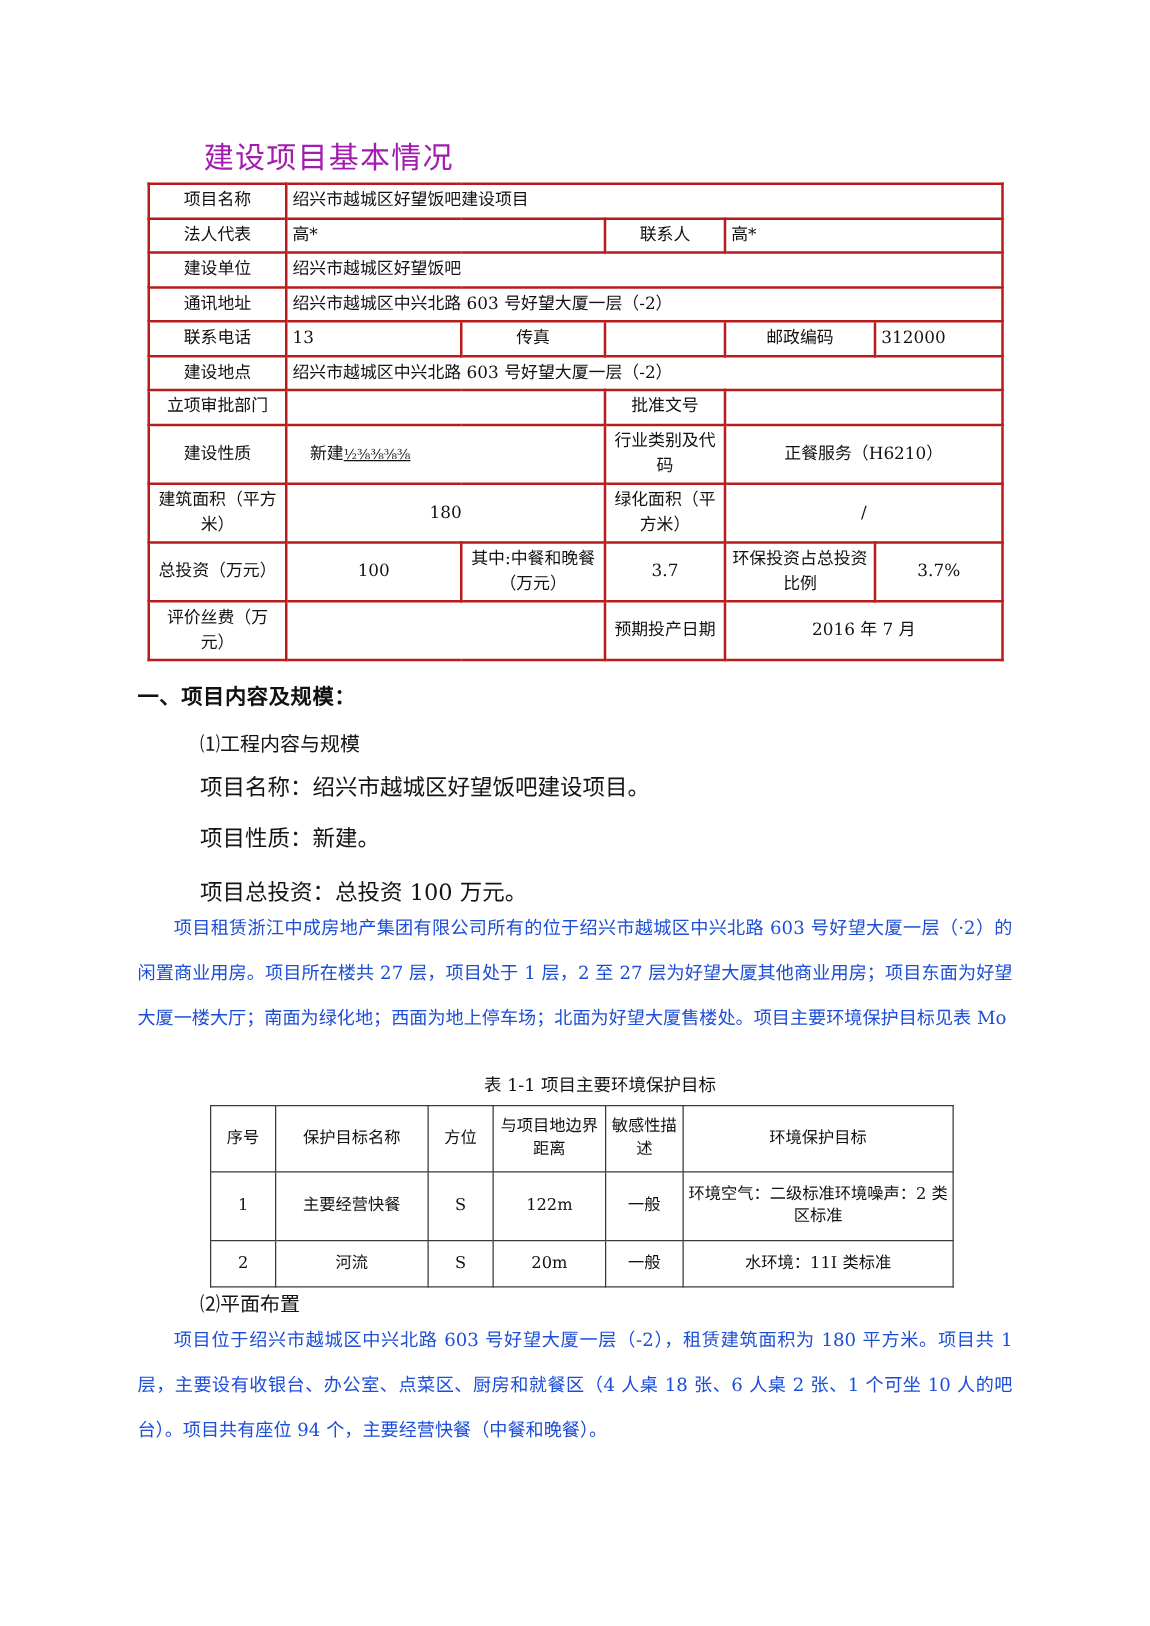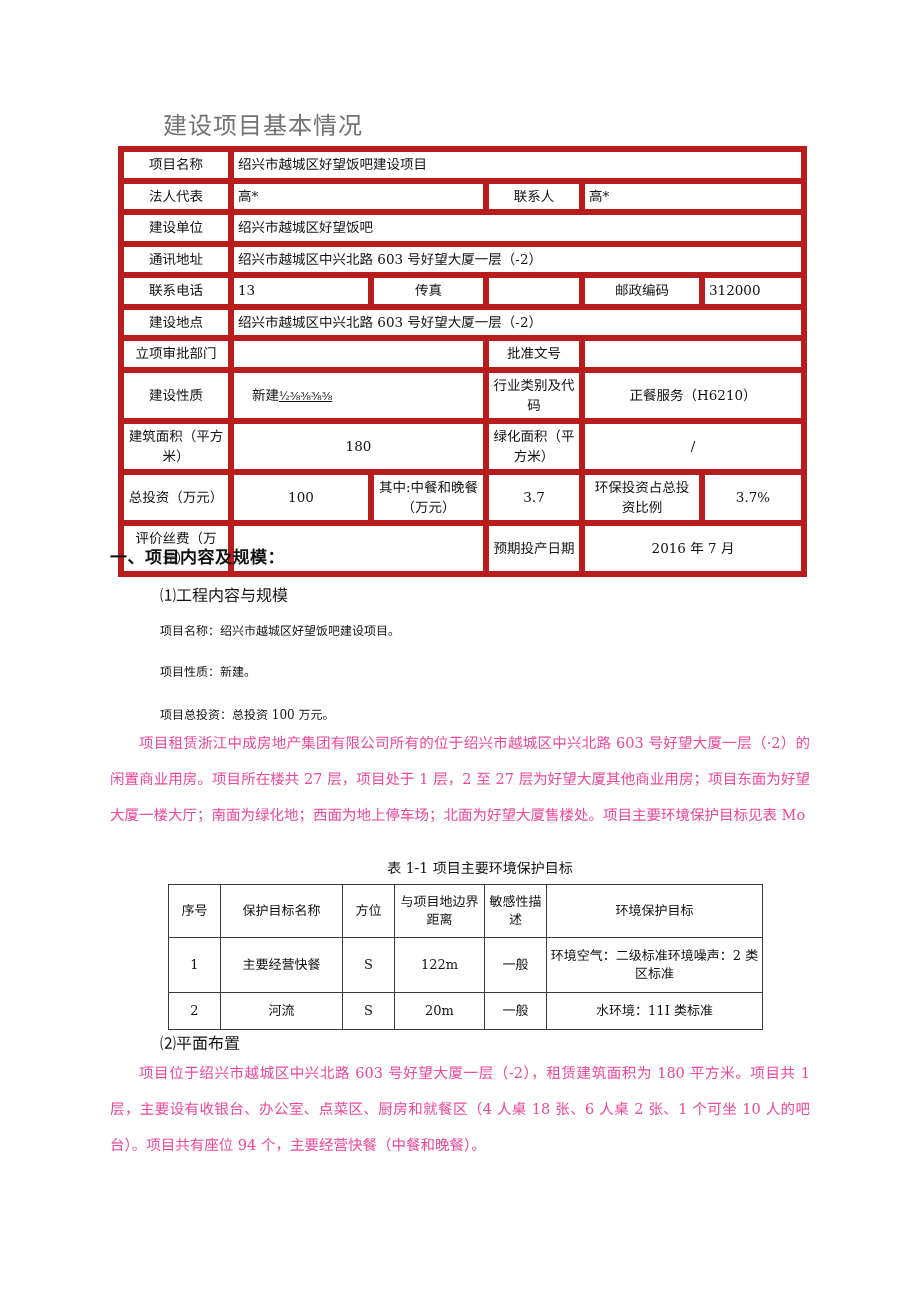--- a/index.html
+++ b/index.html
@@ -25,37 +25,37 @@
   }
 
   
   .doc-title {
     position: absolute;
     left: 163px;
     top: 106px;
     font-size: 24px;
     letter-spacing: 1px;
     font-family: Liberation Serif, serif;
-    color: #737373;
+    color: #a21caf;
     white-space: nowrap;
     text-align: center;
   }
 
   
   table.info {
     position: absolute;
     left: 118px;
     top: 146px;
     width: 683px;
     border-collapse: collapse;
     table-layout: fixed;
     font-size: 13.5px;
   }
   table.info td {
-    border: 6px solid #b91c1c;
+    border: 2px solid #b91c1c;
     padding: 3px 4px;
     vertical-align: middle;
     line-height: 1.45;
     color: #111;
   }
   .lbl {
     text-align: center;
     white-space: nowrap;
   }
   .lbl-wrap { text-align: center; }
@@ -79,38 +79,38 @@
     font-weight: bold;
     font-size: 17px;
     letter-spacing: 0.5px;
     color: #111;
     white-space: nowrap;
   }
 
   
   .para {
     position: absolute;
-    font-size: 12px;
+    font-size: 18px;
     line-height: 36px;
     color: #141414;
     text-align: justify;
   }
   .para.sub {
     font-size: 16px;
   }
   .p-indent { text-indent: 2em; }
 
   .body-block {
     position: absolute;
     left: 110px;
     width: 700px;
     font-size: 14.5px;
     line-height: 36px;
     text-align: justify;
-    color: #ec4899;
+    color: #1d4ed8;
   }
 
   
   .tbl-caption {
     position: absolute;
     left: 0;
     top: 857px;
     width: 920px;
     text-align: center;
     font-size: 14px;

